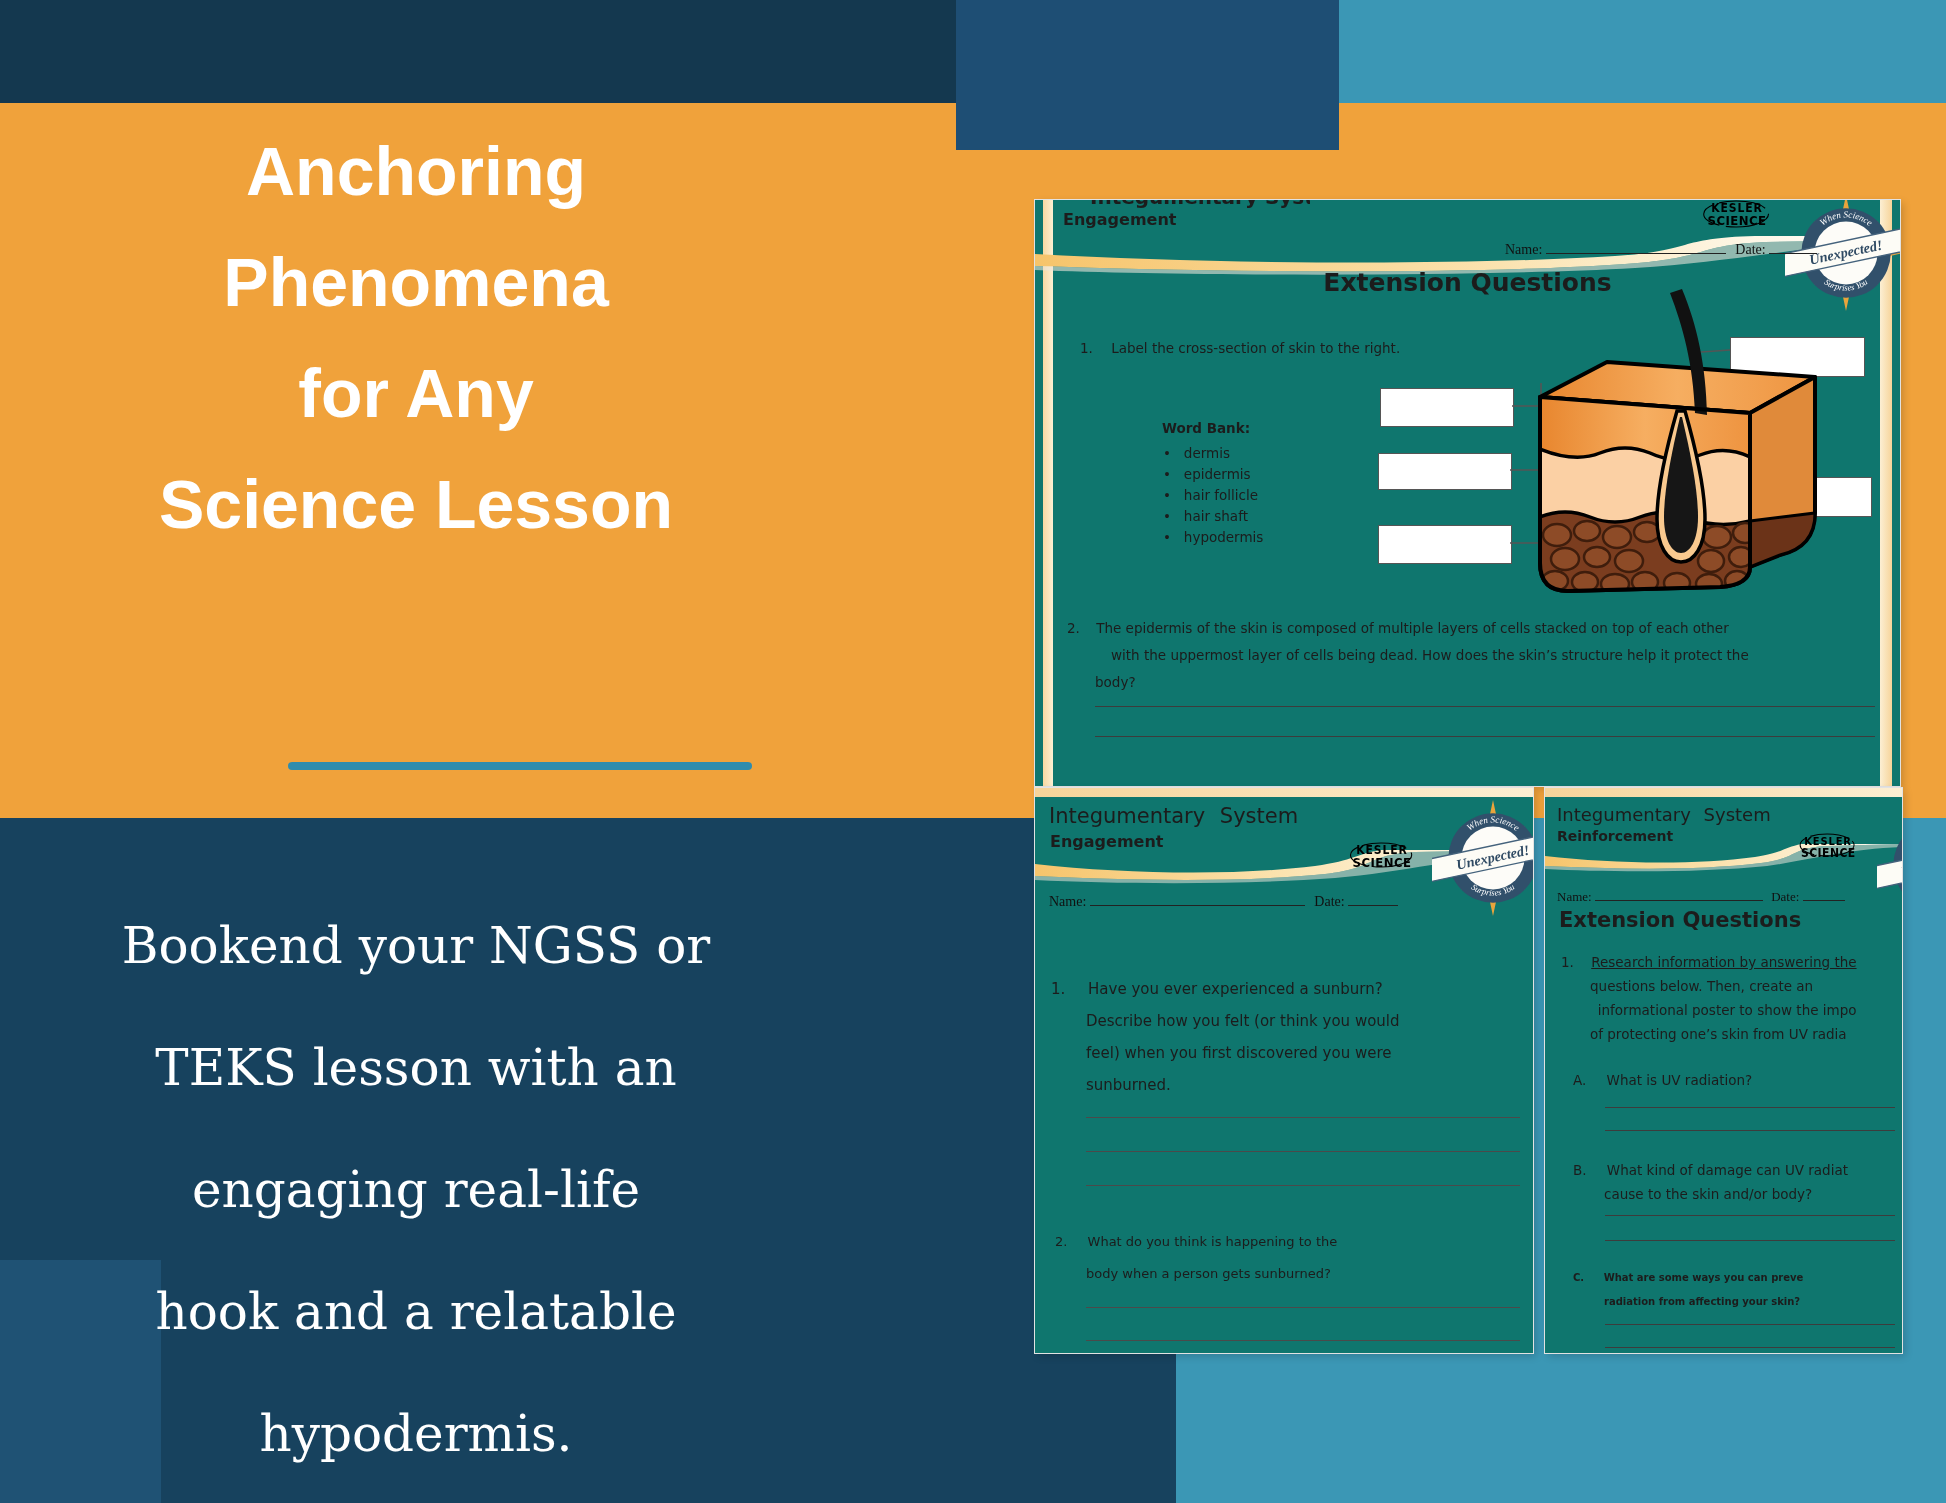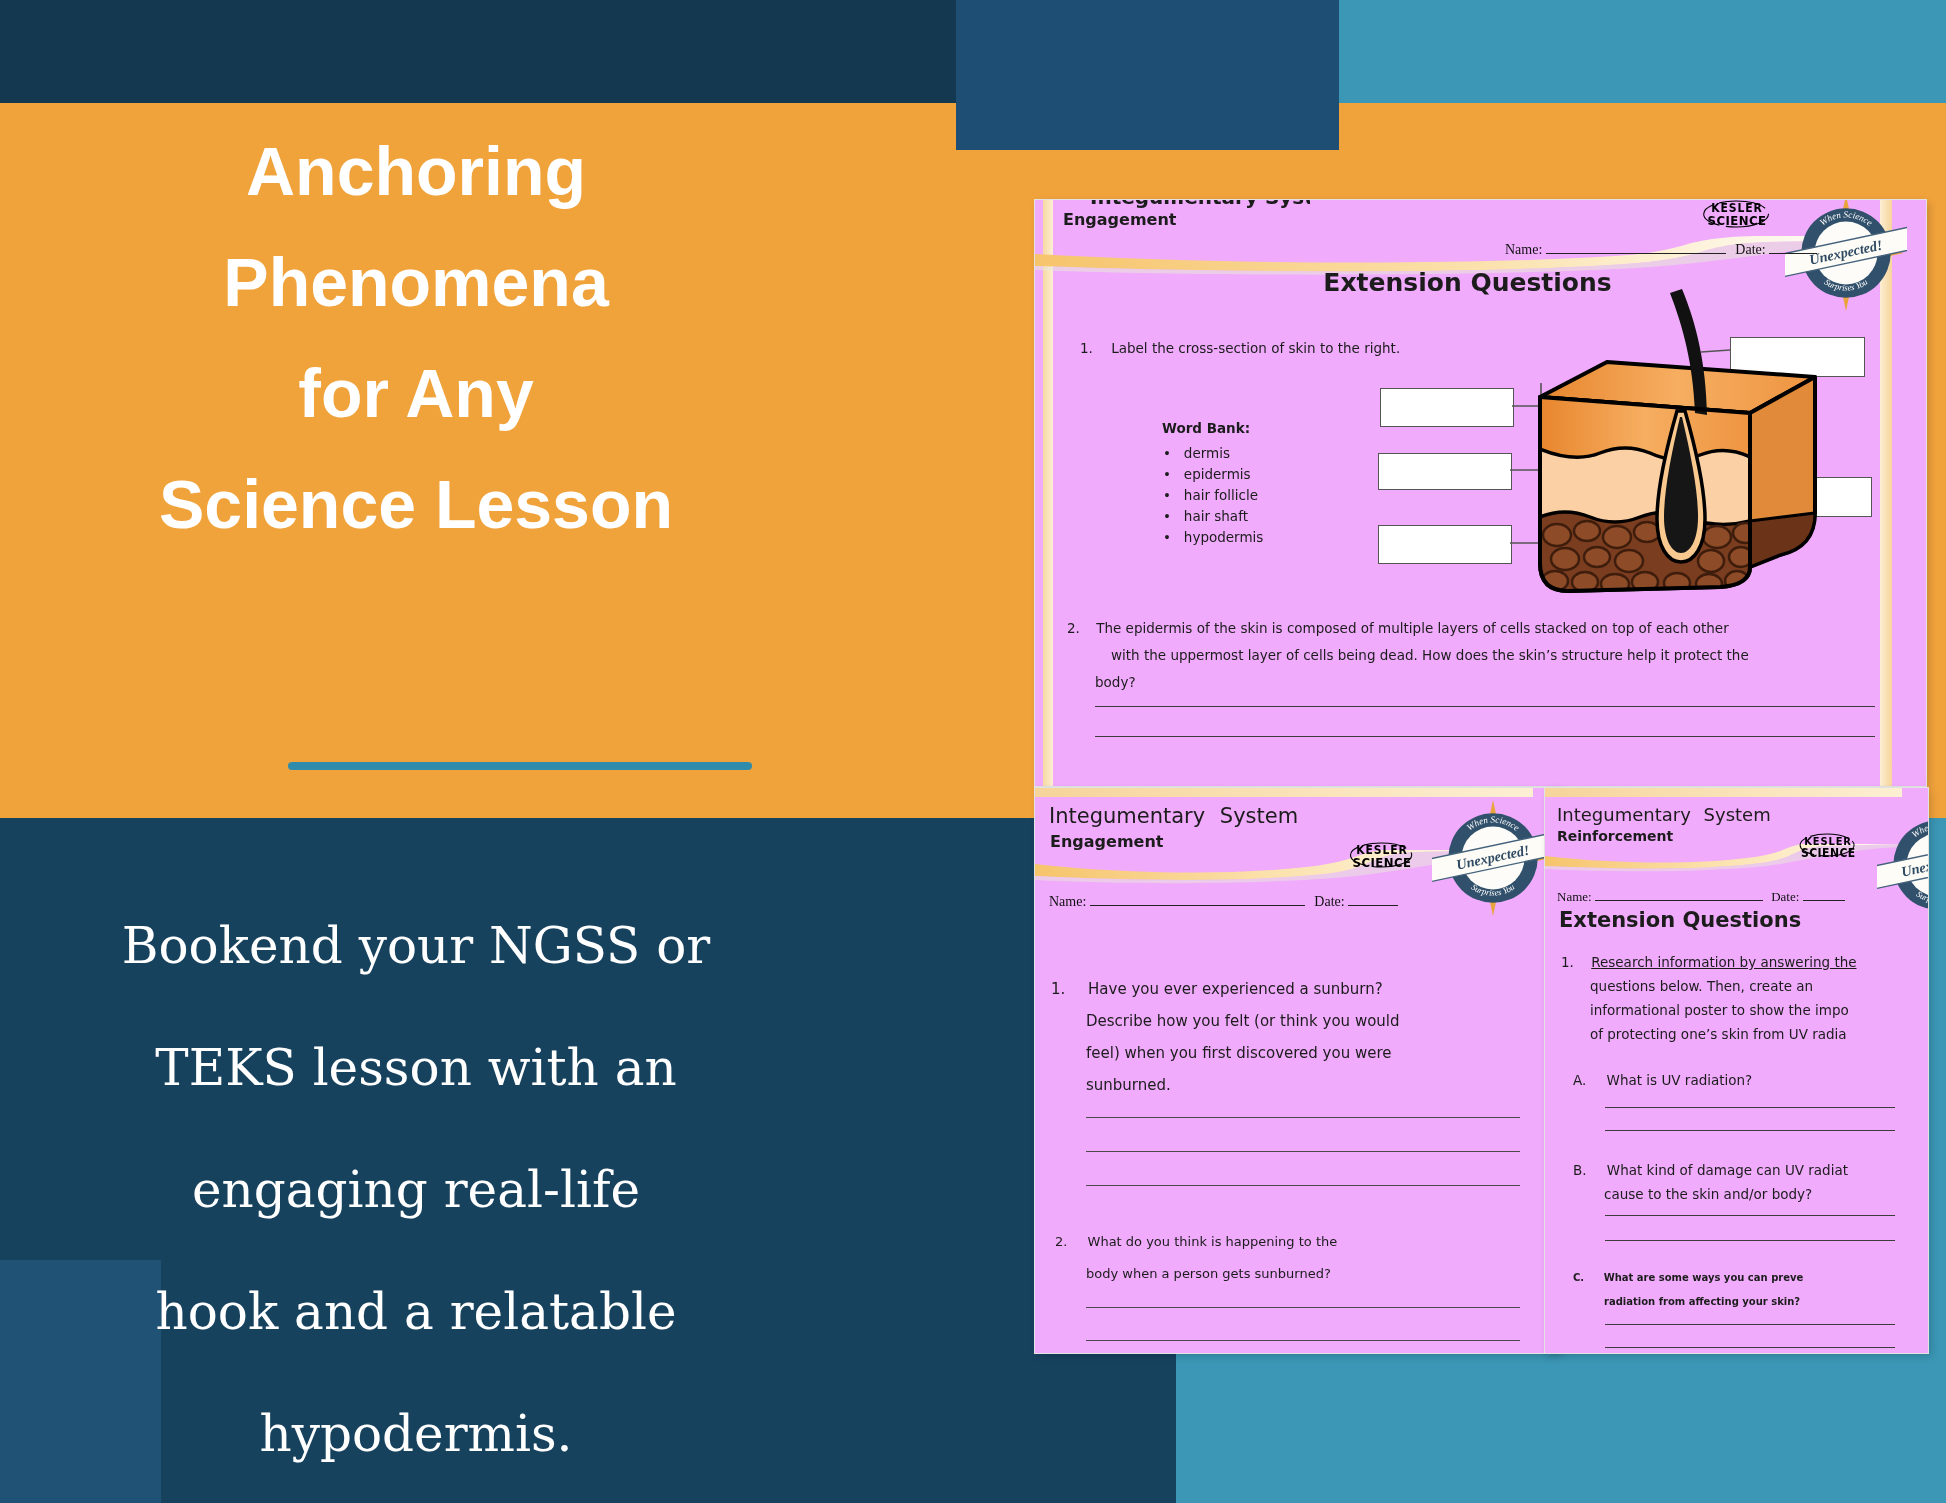--- a/index.html
+++ b/index.html
@@ -6,21 +6,21 @@
   .canvas{position:relative;width:1946px;height:1503px;overflow:hidden;background:#F0A23B;font-family:"DejaVu Sans",sans-serif;}
   .abs{position:absolute;}
   .block{position:absolute;}
   
   .hero-title{position:absolute;left:0;top:116px;width:832px;text-align:center;color:#fff;
     font-family:"Liberation Sans",sans-serif;font-weight:700;font-size:68px;line-height:111px;letter-spacing:0;}
   .hero-divider{position:absolute;left:288px;top:762px;width:464px;height:8px;border-radius:5px;background:#2F8CAD;}
   .hero-body{position:absolute;left:60px;top:885px;width:712px;text-align:center;color:#fff;
     font-family:"DejaVu Serif",serif;font-size:50px;line-height:122px;}
   
-  .sheet{position:absolute;background:#f0abfc;overflow:hidden;box-shadow:0 0 0 1px #e2e2e2,3px 3px 8px rgba(0,0,0,.18);padding-left:26px;}
+  .sheet{position:absolute;background:#0f766e;overflow:hidden;box-shadow:0 0 0 1px #e2e2e2,3px 3px 8px rgba(0,0,0,.18);}
   .sans{font-family:"DejaVu Sans",sans-serif;color:#1c1c1c;}
   .serif{font-family:"Liberation Serif",serif;color:#111;}
   .bold{font-weight:700;}
   .nowrap{white-space:nowrap;}
   .underline-slot{display:inline-block;border-bottom:1.3px solid #222;height:13px;vertical-align:baseline;}
   .ans-line{position:absolute;border-bottom:1.6px solid #3c3c3c;height:1px;}
   .label-box{position:absolute;border:1.6px solid #555;background:#fff;}
   .crop-title{position:absolute;overflow:hidden;}
   .crop-title>span{display:block;transform:translateY(-15px);font-size:20px;white-space:nowrap;}
   .logo{position:absolute;text-align:center;color:#000;font-family:"DejaVu Sans",sans-serif;font-weight:700;line-height:1;transform:scaleX(.9);}
@@ -312,21 +312,21 @@
       <span>Name:</span>
       <span class="underline-slot" style="width:168px;"></span>
       <span style="margin-left:5px;">Date:</span>
       <span class="underline-slot" style="width:42px;"></span>
     </div>
     <div class="abs sans bold" style="left:14px;top:120px;font-size:21px;">Extension Questions</div>
     <div class="abs sans nowrap" style="left:16px;top:162px;font-size:13.5px;line-height:24px;">
       <div><span>1.</span>
         <span style="margin-left:13px;text-decoration:underline;">Research information by answering the</span></div>
       <div style="margin-left:29px;">questions below. Then, create an</div>
-      <div style="margin-left:29px;">informational poster to show the impo</div>
+      <div style="margin-left:29px;text-align:right;">informational poster to show the impo</div>
       <div style="margin-left:29px;">of protecting one’s skin from UV radia</div>
     </div>
 
     <div class="abs sans nowrap" style="left:28px;top:280px;font-size:13.5px;line-height:24px;">
       <div><span>A.</span>
         <span style="margin-left:16px;">What is UV radiation?</span></div>
     </div>
     <div class="ans-line" style="left:60px;top:318px;width:290px;"></div>
     <div class="ans-line" style="left:60px;top:341px;width:290px;"></div>
 

